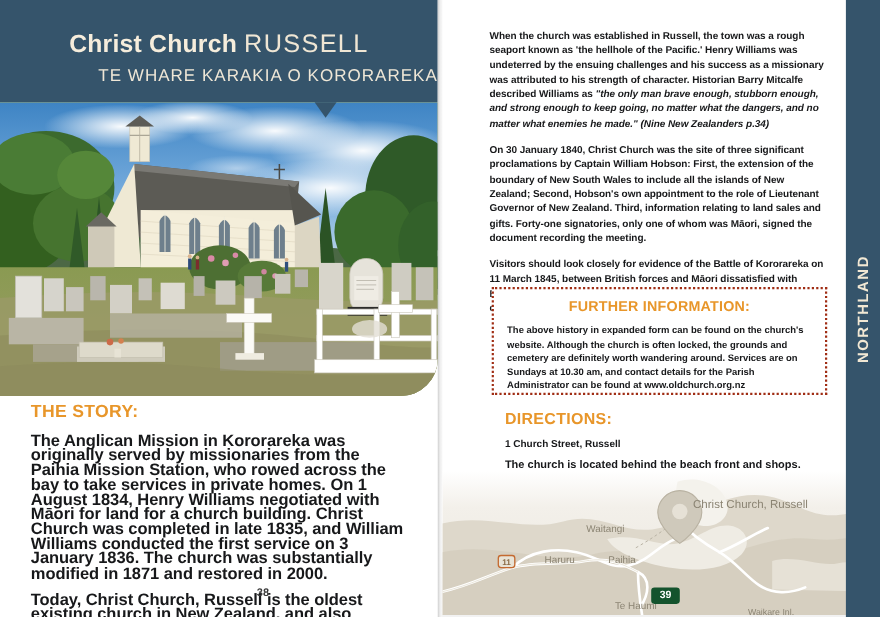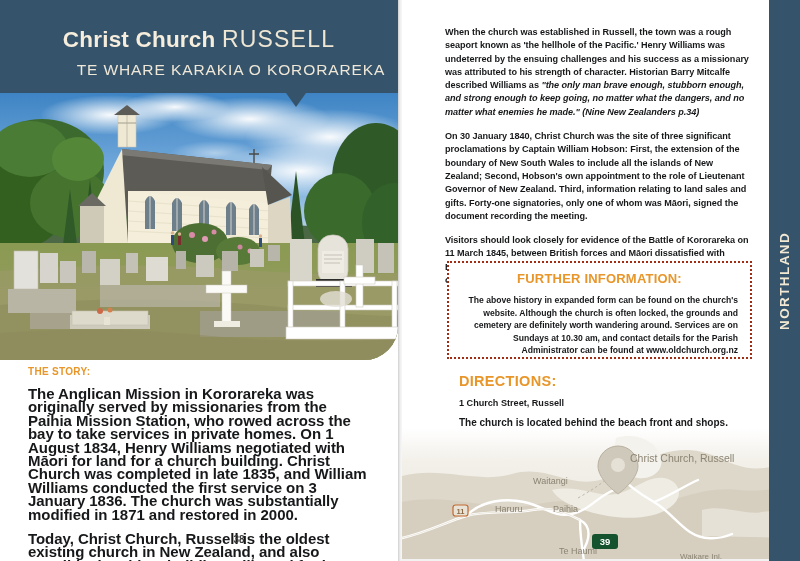--- a/index.html
+++ b/index.html
@@ -40,41 +40,41 @@
     text-align: center;
     font-size: 22.5px; font-weight: bold;
     color: #f6eddc; letter-spacing: 0.2px;
   }
   .title-main .light {
     font-weight: normal; font-size: 23px;
     color: #efe6d4; letter-spacing: 1.2px;
   }
   .title-sub {
     position: absolute; left: 0; top: 61px; width: 398px;
-    text-align: center;
+    text-align: right;
     font-size: 15.5px; font-weight: normal;
-    color: #efe7d7; letter-spacing: 0.9px; margin-left: 32px;
+    color: #efe7d7; letter-spacing: 0.9px;
   }
 
   
   .photo {
     position: absolute; left: 0; top: 93px;
     width: 398px; height: 267px;
     overflow: hidden;
     border-bottom-right-radius: 34px;
     background: #6f8a5b;
   }
   .photo svg { display: block; width: 398px; height: 267px; }
 
   
   .story {
     position: absolute; left: 28px; top: 366px; width: 344px;
   }
   .sec-head {
-    font-size: 10px; font-weight: bold; color: #e8962a;
+    font-size: 16px; font-weight: bold; color: #e8962a;
     letter-spacing: 0.3px; margin-bottom: 10px;
   }
   .body-p {
     font-size: 15px; line-height: 13.4px; color: #17181a;
     font-weight: bold; text-align: left;
     letter-spacing: -0.05px;
   }
   .body-p + .body-p { margin-top: 11px; }
 
   .pagenum-left {
@@ -101,21 +101,21 @@
     width: 305px; height: 98px;
     border: 2.2px dotted #a02d14;
     background: #ffffff;
     padding: 6px 12px 0 12px;
   }
   .info-head {
     text-align: center; font-size: 13px; font-weight: bold;
     color: #e8962a; letter-spacing: 0.2px; margin-top: 2px; margin-bottom: 8px;
   }
   .info-body {
-    text-align: right; font-size: 8.6px; line-height: 12.6px;
+    text-align: left; font-size: 8.6px; line-height: 12.6px;
     color: #17181a; font-weight: bold;
   }
   .info-body .url { font-weight: bold; }
 
   
   .directions {
     position: absolute; left: 43px; top: 373px; width: 310px; margin-left: 14px;
   }
   .dir-head {
     font-size: 14.5px; font-weight: bold; color: #e8962a;

